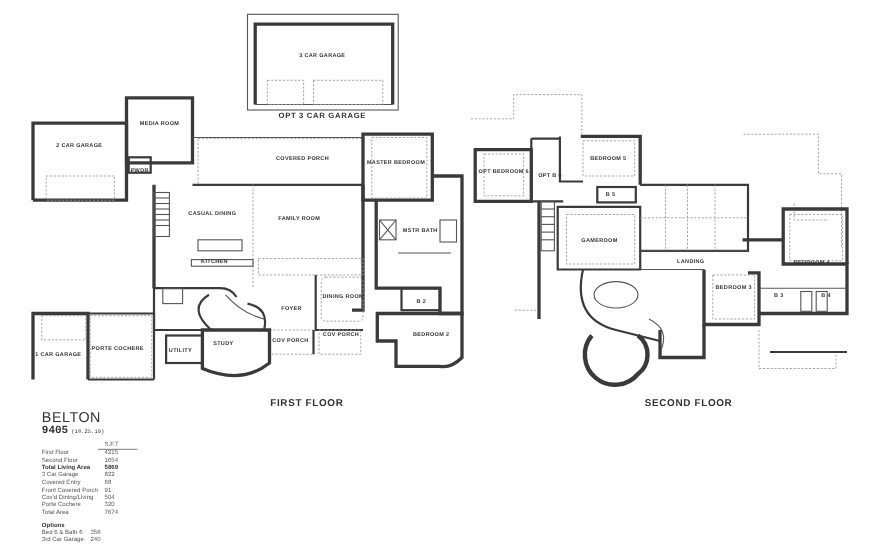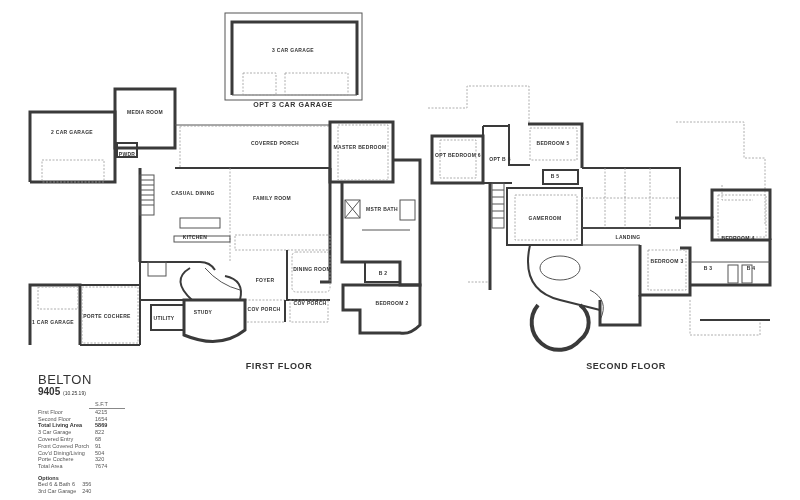--- a/index.html
+++ b/index.html
@@ -7,21 +7,21 @@
   svg.plan{position:absolute;left:0;top:0;}
   .wall{fill:none;stroke:#3a3a3a;stroke-width:3;}
   .wall2{fill:none;stroke:#3a3a3a;stroke-width:2;}
   .thin{fill:none;stroke:#555;stroke-width:1;}
   .dash{fill:none;stroke:#9a9a9a;stroke-width:.8;stroke-dasharray:2,1.5;}
   .rlabel{font-family:"Liberation Sans",sans-serif;font-size:5px;font-weight:bold;fill:#333;text-anchor:middle;letter-spacing:.3px;}
   .flabel{font-family:"Liberation Sans",sans-serif;font-size:9px;font-weight:bold;fill:#333;text-anchor:middle;letter-spacing:.6px;}
   .info{position:absolute;left:38px;top:374px;width:140px;}
   .info .t1{font-size:13px;font-weight:normal;line-height:12px;letter-spacing:.5px;}
   .info .t2{font-size:10px;font-weight:bold;line-height:11px;}
-  .info .t2 span{font-size:5px;font-weight:normal;}
+  .info .t2 span{font-size:5px;font-weight:normal;font-family:Liberation Mono, monospace;}
   .info table{border-collapse:collapse;font-size:5.5px;line-height:6.8px;color:#555;margin-top:2px;}
   .info td{padding:0;}
   .info td.v{padding-left:6px;width:30px;}
   .info tr.b td{font-weight:bold;color:#333;}
   .info .hdr td.v{border-bottom:.5px solid #888;}
   .opt{font-size:5.5px;font-weight:bold;margin-top:5px;color:#333;}
 </style>
 </head>
 <body>
 

